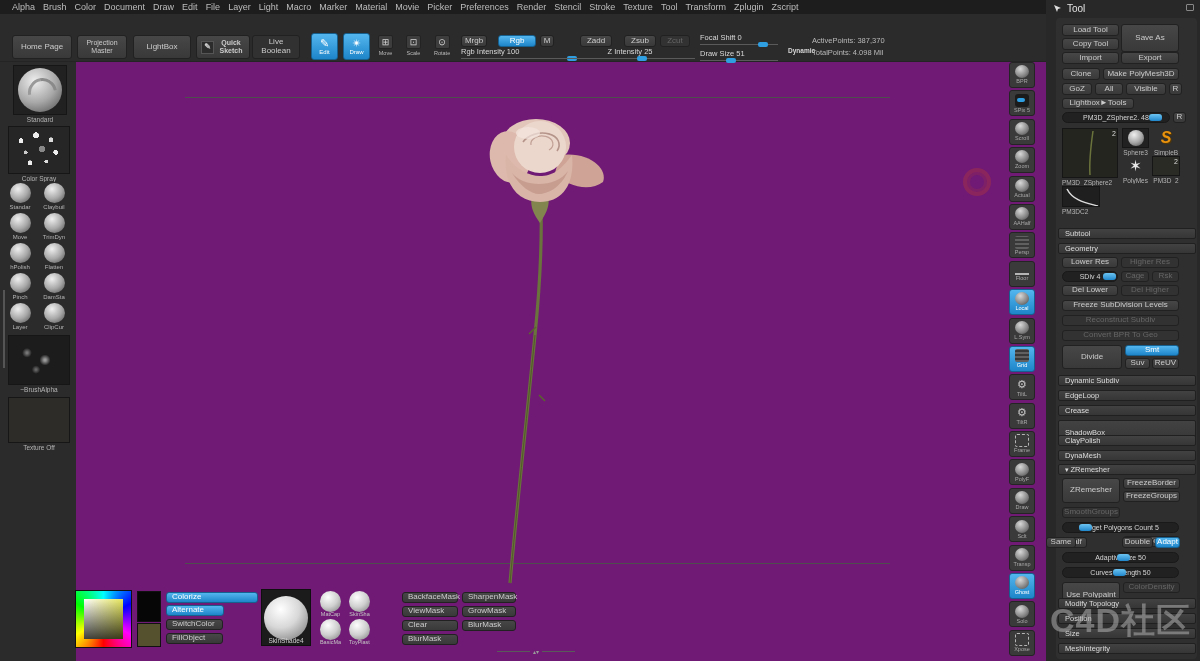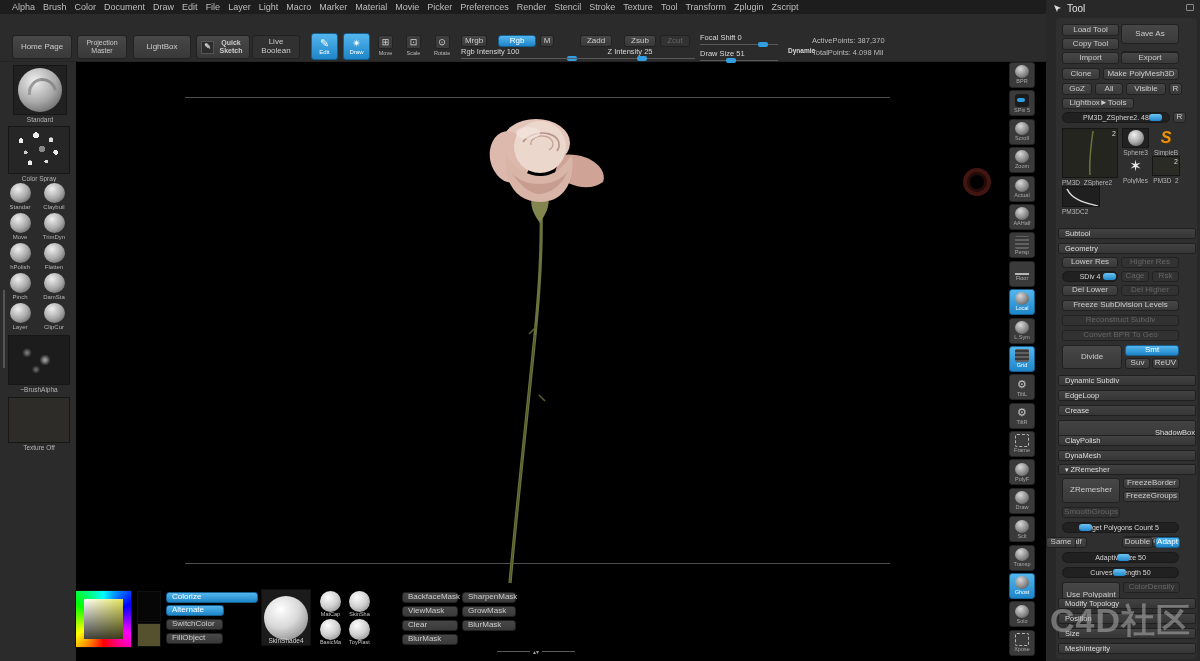--- a/index.html
+++ b/index.html
@@ -1,17 +1,17 @@
 <!DOCTYPE html>
 <html><head>
 <meta charset="utf-8">
 <style>
 *{margin:0;padding:0;box-sizing:border-box;font-family:"Liberation Sans",sans-serif;}
 html,body{background:#222;}
-#app{position:relative;width:1200px;height:661px;background:#000000;overflow:hidden;}
+#app{position:relative;width:1200px;height:661px;background:#701a75;overflow:hidden;}
 
 .menubar{position:absolute;left:0;top:0;width:1046px;height:14px;background:#1d1d1d;display:flex;align-items:center;gap:8px;padding-left:12px;}
 .menu-item{font-size:9px;color:#bdbdbd;white-space:nowrap;}
 
 .topbar{position:absolute;left:0;top:14px;width:1046px;height:48px;background:#2b2b2b;border-bottom:1px solid #242424;}
 .btn{position:absolute;background:linear-gradient(#474747,#393939);border:1px solid #212121;border-radius:3px;color:#cccccc;font-size:8px;display:flex;align-items:center;justify-content:center;text-align:center;line-height:1.1;cursor:default;}
 .btn.gray{color:#666;background:#323232;}
 .btn.blue{background:linear-gradient(#54b6ee,#1d85c9);color:#fff;border-color:#16608f;}
 .btn.big{height:24px;top:21px;}
 .iconbtn{position:absolute;display:flex;flex-direction:column;align-items:center;color:#bbb;font-size:5.5px;gap:1px;}
@@ -470,21 +470,21 @@
     <svg width="9" height="9" viewBox="0 0 9 9">
         <path d="M1,1 L8,4 L5,5 L4,8 Z" fill="#ddd"></path>
       </svg>
     <span>Tool</span>
     <span style="position:absolute;right:6px;top:4px;width:8px;height:7px;border:1px solid #888;border-radius:1px;"></span>
   </div>
 
   <div class="btn" style="left:1062px;top:24px;width:57px;height:12px;">
       <span>Load Tool</span>
     </div>
-  <div class="btn" style="left:1121px;top:24px;width:58px;height:20px;">
+  <div class="btn" style="left:1121px;top:24px;width:58px;height:28px;">
       <span>Save As</span>
     </div>
   <div class="btn" style="left:1062px;top:38px;width:57px;height:12px;">
       <span>Copy Tool</span>
     </div>
   <div class="btn gray" style="left:1121px;top:38px;width:58px;height:12px;margin-top:13px;">
       <span>Paste Tool</span>
     </div>
   <div class="btn" style="left:1062px;top:52px;width:57px;height:12px;">
       <span>Import</span>
@@ -613,21 +613,21 @@
 
   <div class="hdr" style="left:1058px;top:375px;width:138px;height:11px;">
       <span>Dynamic Subdiv</span>
     </div>
   <div class="hdr" style="left:1058px;top:390px;width:138px;height:11px;">
       <span>EdgeLoop</span>
     </div>
   <div class="hdr" style="left:1058px;top:405px;width:138px;height:11px;">
       <span>Crease</span>
     </div>
-  <div class="hdr" style="left:1058px;top:420px;width:138px;height:24px;justify-content:flex-end;">
+  <div class="hdr" style="left:1058px;top:420px;width:138px;height:24px;">
       <span>ShadowBox</span>
     </div>
   <div class="hdr" style="left:1058px;top:435px;width:138px;height:11px;">
       <span>ClayPolish</span>
     </div>
   <div class="hdr" style="left:1058px;top:450px;width:138px;height:11px;">
       <span>DynaMesh</span>
     </div>
   <div class="hdr exp" style="left:1058px;top:464px;width:138px;height:11px;">
       <span>ZRemesher</span>

